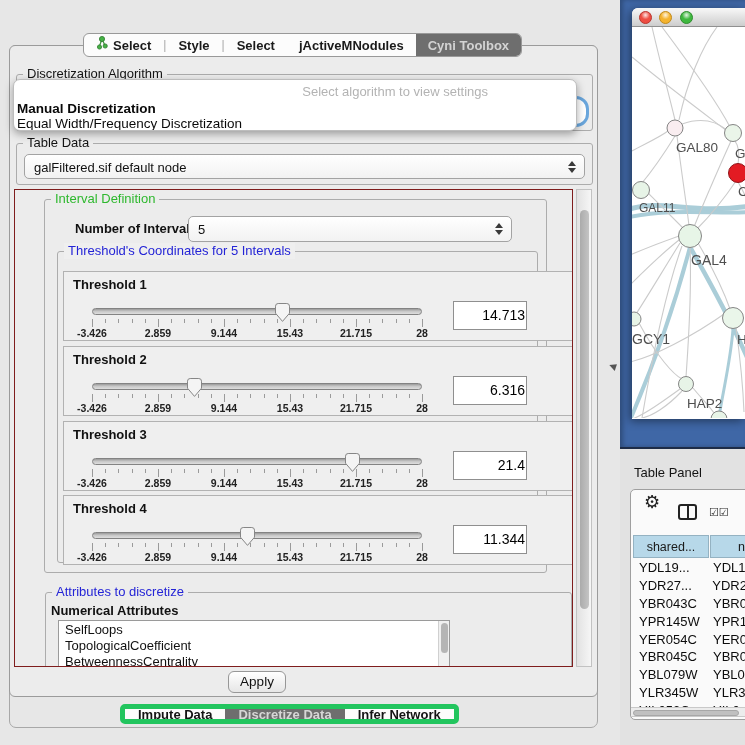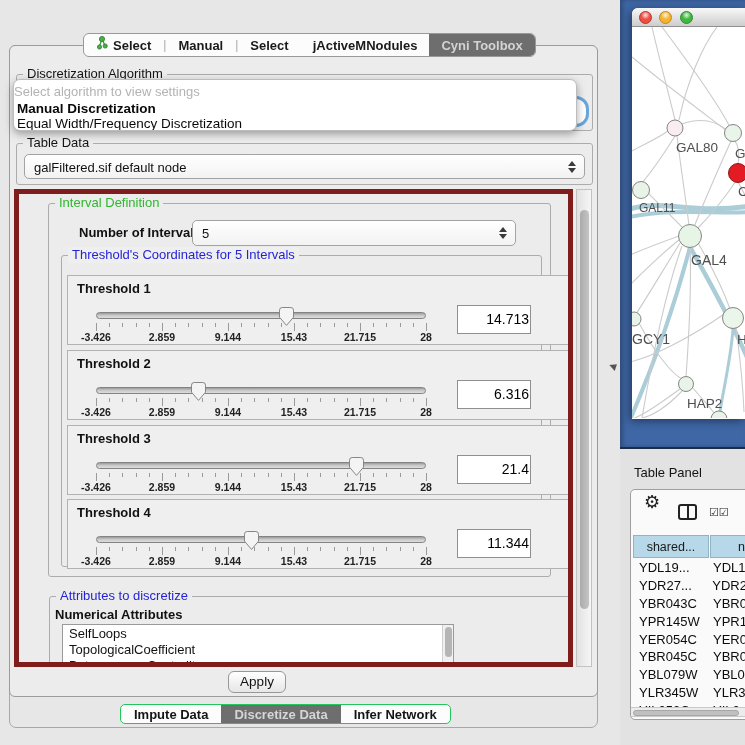--- a/index.html
+++ b/index.html
@@ -48,28 +48,28 @@
       border-left:4px solid transparent; border-right:4px solid transparent; border-top:5px solid #3a3a3a; }
 
   
   .focus-combo { position:absolute; left:11px; top:50px; width:568px; height:31px;
                  background:#fff; border:3px solid #6aa6dc; border-radius:13px; z-index:5; }
 
   
   .algo-popup { position:absolute; left:13px; top:79px; width:564px; height:52px; background:#fff;
                 border:1px solid #bdbdbd; border-radius:7px; box-shadow:0 3px 9px rgba(0,0,0,.35);
                 z-index:60; overflow:hidden; }
-  .popup-prompt { position:absolute; top:4px; left:0; width:100%; padding-right:88px; text-align:left;
+  .popup-prompt { position:absolute; top:4px; left:0; width:100%; padding-right:88px; text-align:right;
                   font-size:13px; color:#b3b3b3; }
   .popup-item { position:absolute; left:3px; font-size:13.5px; color:#0a0a0a; white-space:nowrap; }
   .popup-item.b { font-weight:700; }
 
   
   .viewport { position:absolute; left:4px; top:143px; width:559px; height:478px;
-              border:5px solid #7f1d1d; background:#ececec; overflow:hidden; }
+              border:1px solid #7f1d1d; background:#ececec; overflow:hidden; }
 
   .noi-label { position:absolute; left:30px; top:21px; font-size:13px; font-weight:700; }
 
   
   .thr-box { position:absolute; left:5px; width:568px; height:70px; background:#efefef; border:1px solid #b2b2b2; }
   .thr-title { position:absolute; left:9px; top:5px; font-size:13px; font-weight:700; }
   .slider-track { position:absolute; left:28px; top:36px; width:330px; height:7px; border:1px solid #838383;
                   border-radius:4px; background:linear-gradient(#9a9a9a,#c7c7c7 45%,#dedede); }
   .slider-thumb { position:absolute; top:31px; width:15px; height:19px; }
   .slider-ticks { position:absolute; left:28px; top:47px; width:331px; height:8px; }
@@ -92,21 +92,21 @@
              background:linear-gradient(90deg,#e2e2e2,#f6f6f6); border:1px solid #c2c2c2; }
   .vscroll-thumb { position:absolute; left:2.5px; top:20px; width:9px; height:399px; border-radius:5px;
                    background:linear-gradient(90deg,#ababab,#c4c4c4); }
 
   .apply-btn { position:absolute; left:218px; top:625px; width:58px; height:22px;
                background:linear-gradient(#ffffff,#e6e6e6); border:1px solid #979797; border-radius:6px;
                font-size:13.5px; text-align:center; line-height:20px; color:#111; }
 
   
   .bottom-tabs { position:absolute; left:120px; top:704px; height:20px; display:flex; align-items:stretch;
-                 background:#fcfcfc; border:1px solid #22c55e; border-radius:5px; overflow:hidden; z-index:20; }
+                 background:#fcfcfc; border:5px solid #22c55e; border-radius:5px; overflow:hidden; z-index:20; }
   .btab { display:flex; align-items:center; padding:0 13px; font-size:13px; font-weight:700; color:#141414; }
   .btab.selected { background:#6e6e6e; color:#d6d6d6; }
 
   .cursor { position:absolute; left:609px; top:363px; width:0; height:0;
             border-right:7px solid #555; border-top:3px solid transparent; border-bottom:4px solid transparent;
             transform:rotate(18deg); }
 
   
   .right-region { position:absolute; left:620px; top:0; width:125px; height:745px; background:#e2e2e2; }
   .desktop { position:absolute; left:0; top:0; width:125px; height:449px; background:#3f67a6;
@@ -161,21 +161,21 @@
             <line x1="6" y1="3" x2="9" y2="9.5" stroke="#3e8e3e" stroke-width="1.2"></line>
             <circle cx="6" cy="3" r="2.6" fill="#46b246" stroke="#2d7a2d" stroke-width="0.8"></circle>
             <circle cx="3.5" cy="11" r="2.1" fill="#46b246" stroke="#2d7a2d" stroke-width="0.8"></circle>
             <circle cx="9.2" cy="10" r="2.1" fill="#46b246" stroke="#2d7a2d" stroke-width="0.8"></circle>
           </svg>
         </span>
         <span>Select</span>
       </div>
       <div class="tab-sep">|</div>
       <div class="tab">
-          <span>Manual</span>
+          <span>Style</span>
         </div>
       <div class="tab-sep">|</div>
       <div class="tab">
           <span>Select</span>
         </div>
       <div class="tab heavy">
           <span>jActiveMNodules</span>
         </div>
       <div class="tab selected">
           <span>Cyni Toolbox</span>

